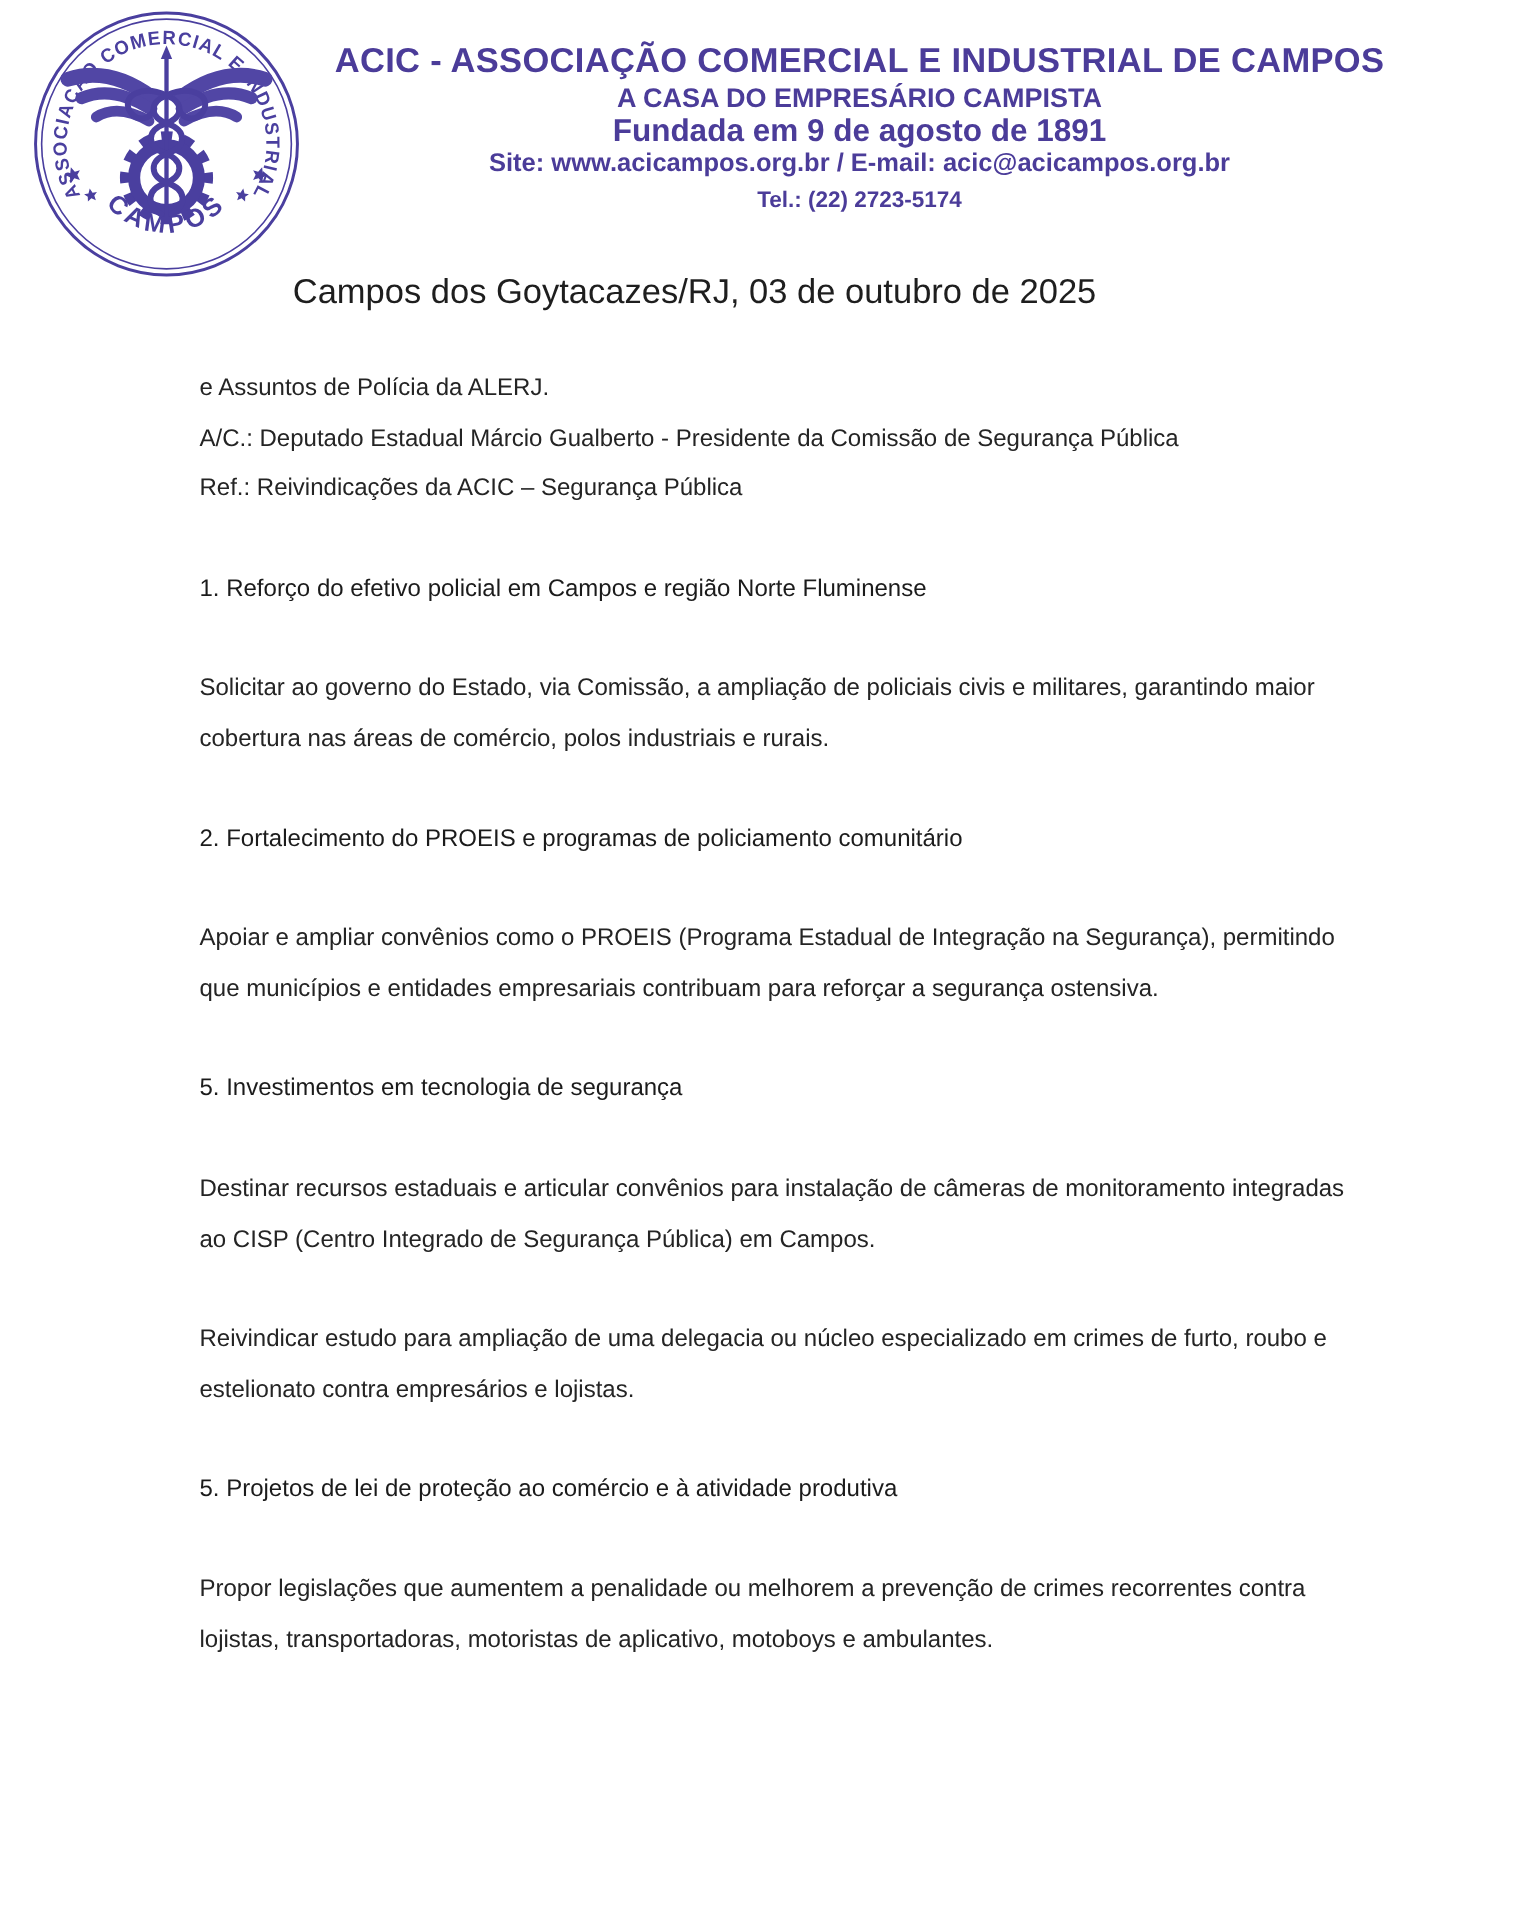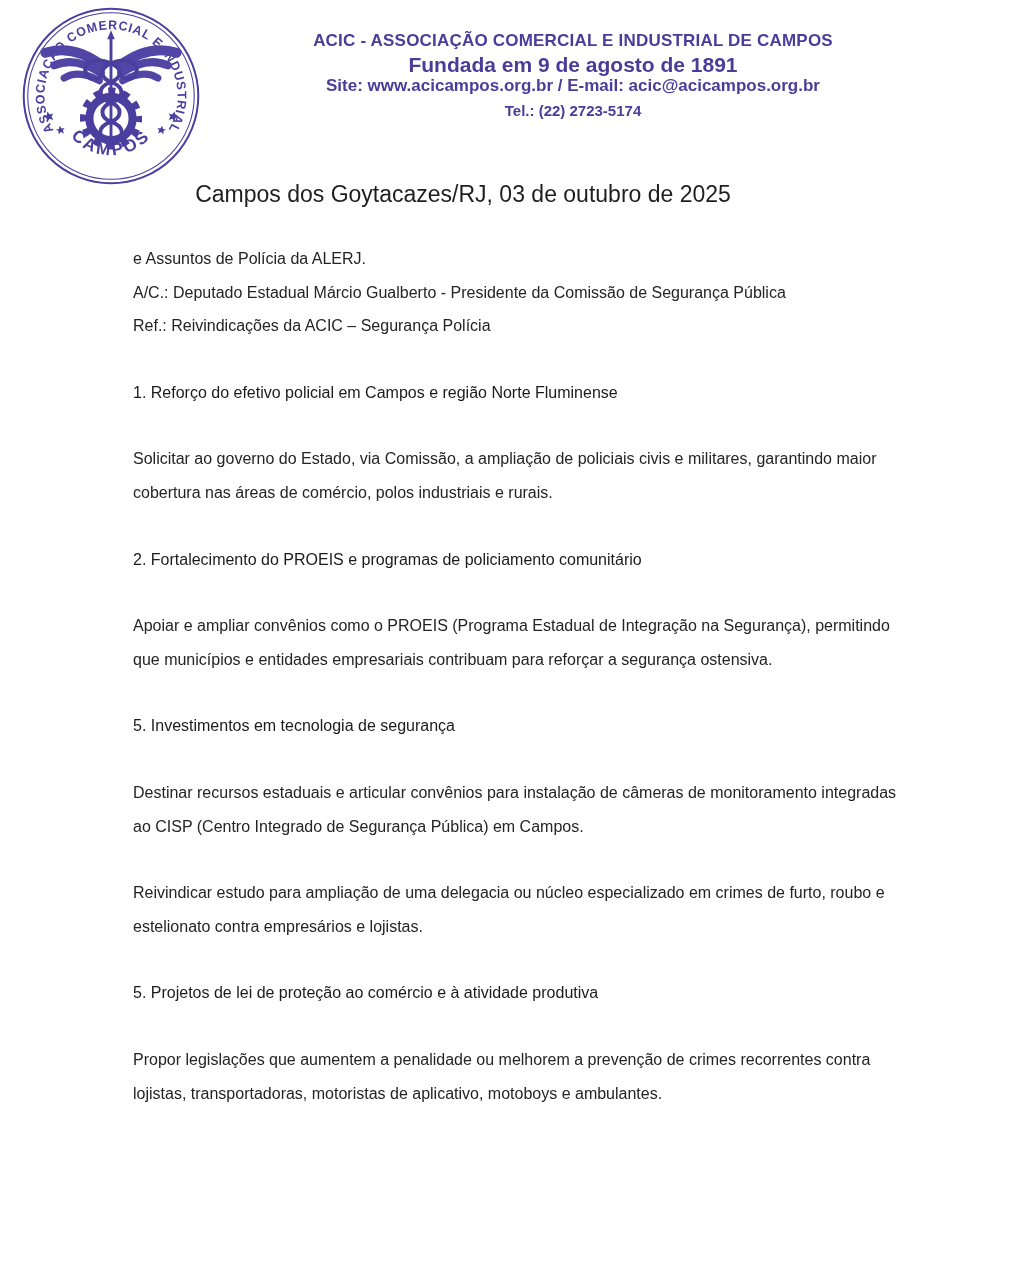--- a/index.html
+++ b/index.html
@@ -15,21 +15,21 @@
   .logo {
     position:absolute; left:19px; top:6px;
     width:184px; height:180px;
   }
   .head-text {
     position:absolute; left:205px; top:27px; width:736px;
     text-align:center;
     color:#4b3c99;
     font-weight:bold;
   }
-  .org-title    { font-size:17px; line-height:27px; letter-spacing:0.2px; }
+  .org-title    { font-size:23px; line-height:27px; letter-spacing:0.2px; }
   .org-subtitle { font-size:18px; line-height:23px; }
   .org-founded  { font-size:21px; line-height:21px; }
   .org-site     { font-size:17px; line-height:22px; }
   .org-phone    { font-size:15px; line-height:27px; }
 
   
   .dateline {
     position:absolute; top:181px; left:0; width:926px;
     text-align:center;
     font-size:23px; line-height:26px;
@@ -110,34 +110,35 @@
               <path d="M -4,56 C -15,49 -15,38 -1,33 C 13,28 13,16 -1,11 C -15,6 -15,-6 -1,-11 C 13,-16 13,-27 0,-32 C -18,-40 -34,-32 -27,-20 C -22,-12 -12,-14 -9,-22"></path>
               <path transform="scale(-1,1)" d="M -4,56 C -15,49 -15,38 -1,33 C 13,28 13,16 -1,11 C -15,6 -15,-6 -1,-11 C 13,-16 13,-27 0,-32 C -18,-40 -34,-32 -27,-20 C -22,-12 -12,-14 -9,-22"></path>
             </g>
           </g>
         </g>
       </svg>
     </div>
 
     <div class="head-text">
       <div class="org-title">ACIC - ASSOCIAÇÃO COMERCIAL E INDUSTRIAL DE CAMPOS</div>
+      <div class="org-subtitle">A CASA DO EMPRESÁRIO CAMPISTA</div>
       <div class="org-founded">Fundada em 9 de agosto de 1891</div>
       <div class="org-site">Site: www.acicampos.org.br / E-mail: acic@acicampos.org.br</div>
       <div class="org-phone">Tel.: (22) 2723-5174</div>
     </div>
   </header>
 
   <div class="dateline">Campos dos Goytacazes/RJ, 03 de outubro de 2025</div>
 
   <main class="doc-body">
 
     <div class="intro">
       <div>e Assuntos de Polícia da ALERJ.</div>
       <div>A/C.: Deputado Estadual Márcio Gualberto - Presidente da Comissão de Segurança Pública</div>
-      <div>Ref.: Reivindicações da ACIC – Segurança Polícia</div>
+      <div>Ref.: Reivindicações da ACIC – Segurança Pública</div>
     </div>
 
     <section>
       <h3 class="section-heading">1. Reforço do efetivo policial em Campos e região Norte Fluminense</h3>
       <p class="section-para">Solicitar ao governo do Estado, via Comissão, a ampliação de policiais civis e militares, garantindo maior cobertura nas áreas de comércio, polos industriais e rurais.</p>
     </section>
 
     <section>
       <h3 class="section-heading">2. Fortalecimento do PROEIS e programas de policiamento comunitário</h3>
       <p class="section-para">Apoiar e ampliar convênios como o PROEIS (Programa Estadual de Integração na Segurança), permitindo que municípios e entidades empresariais contribuam para reforçar a segurança ostensiva.</p>

